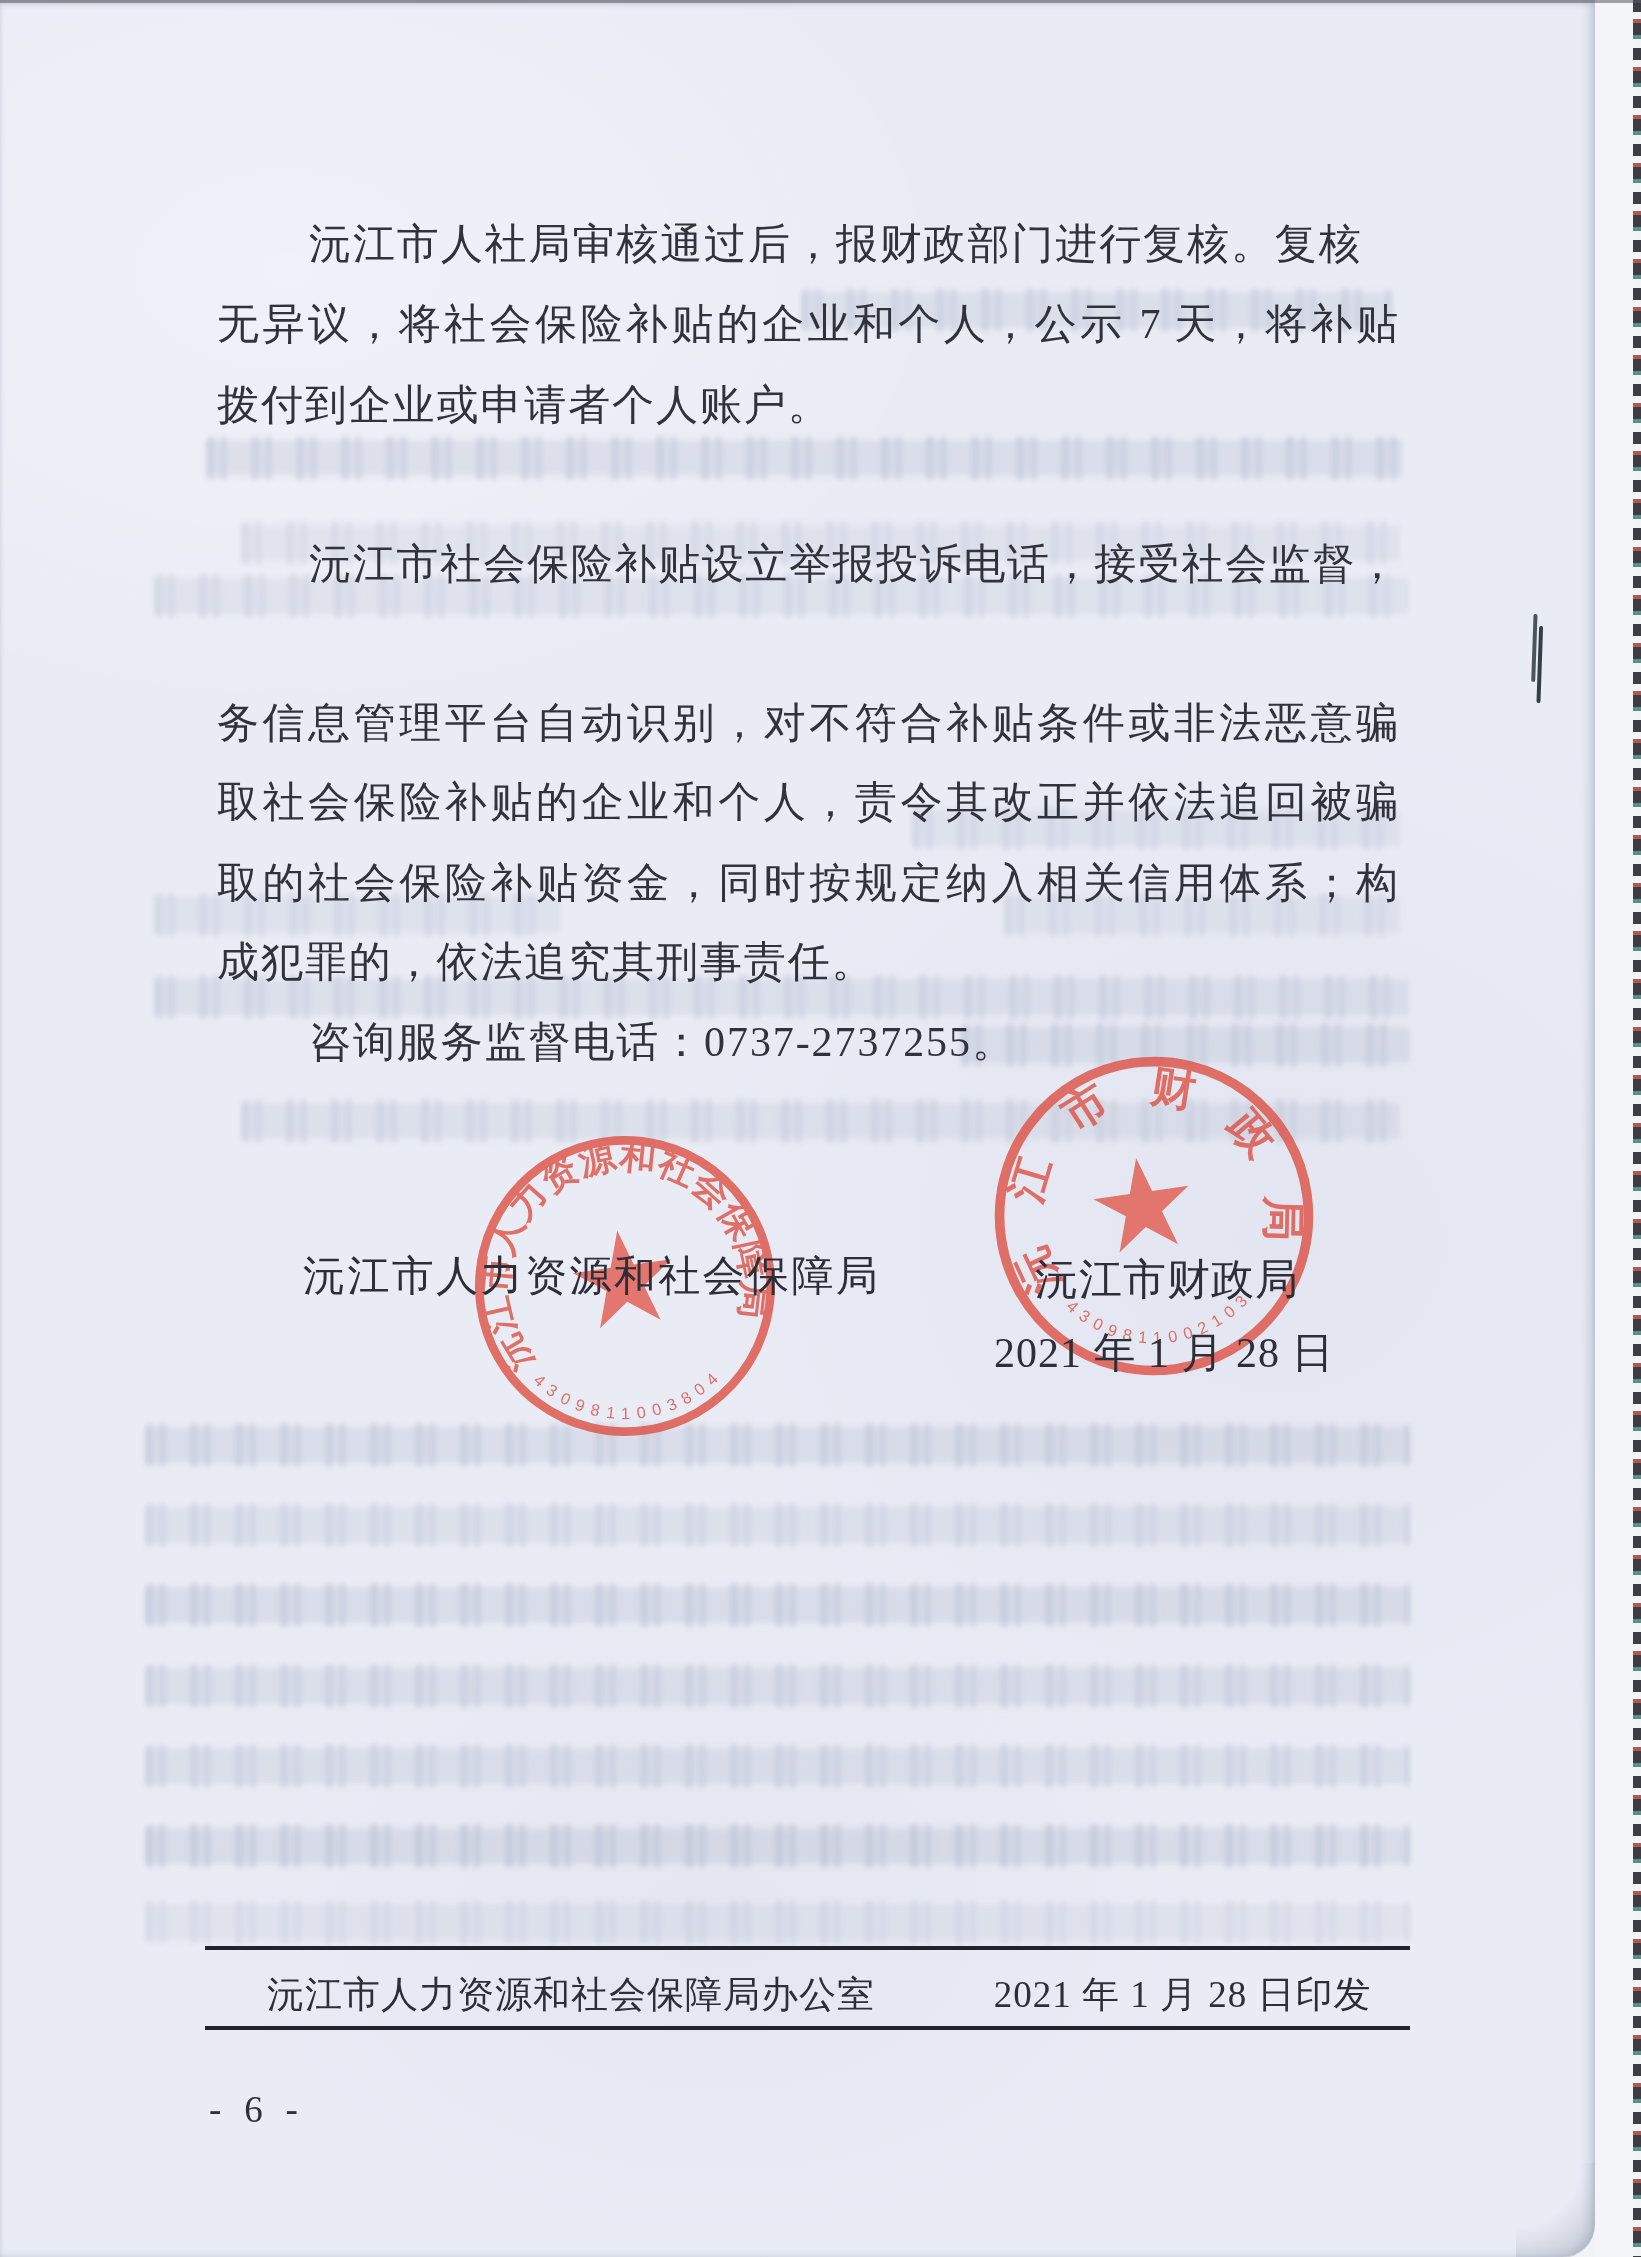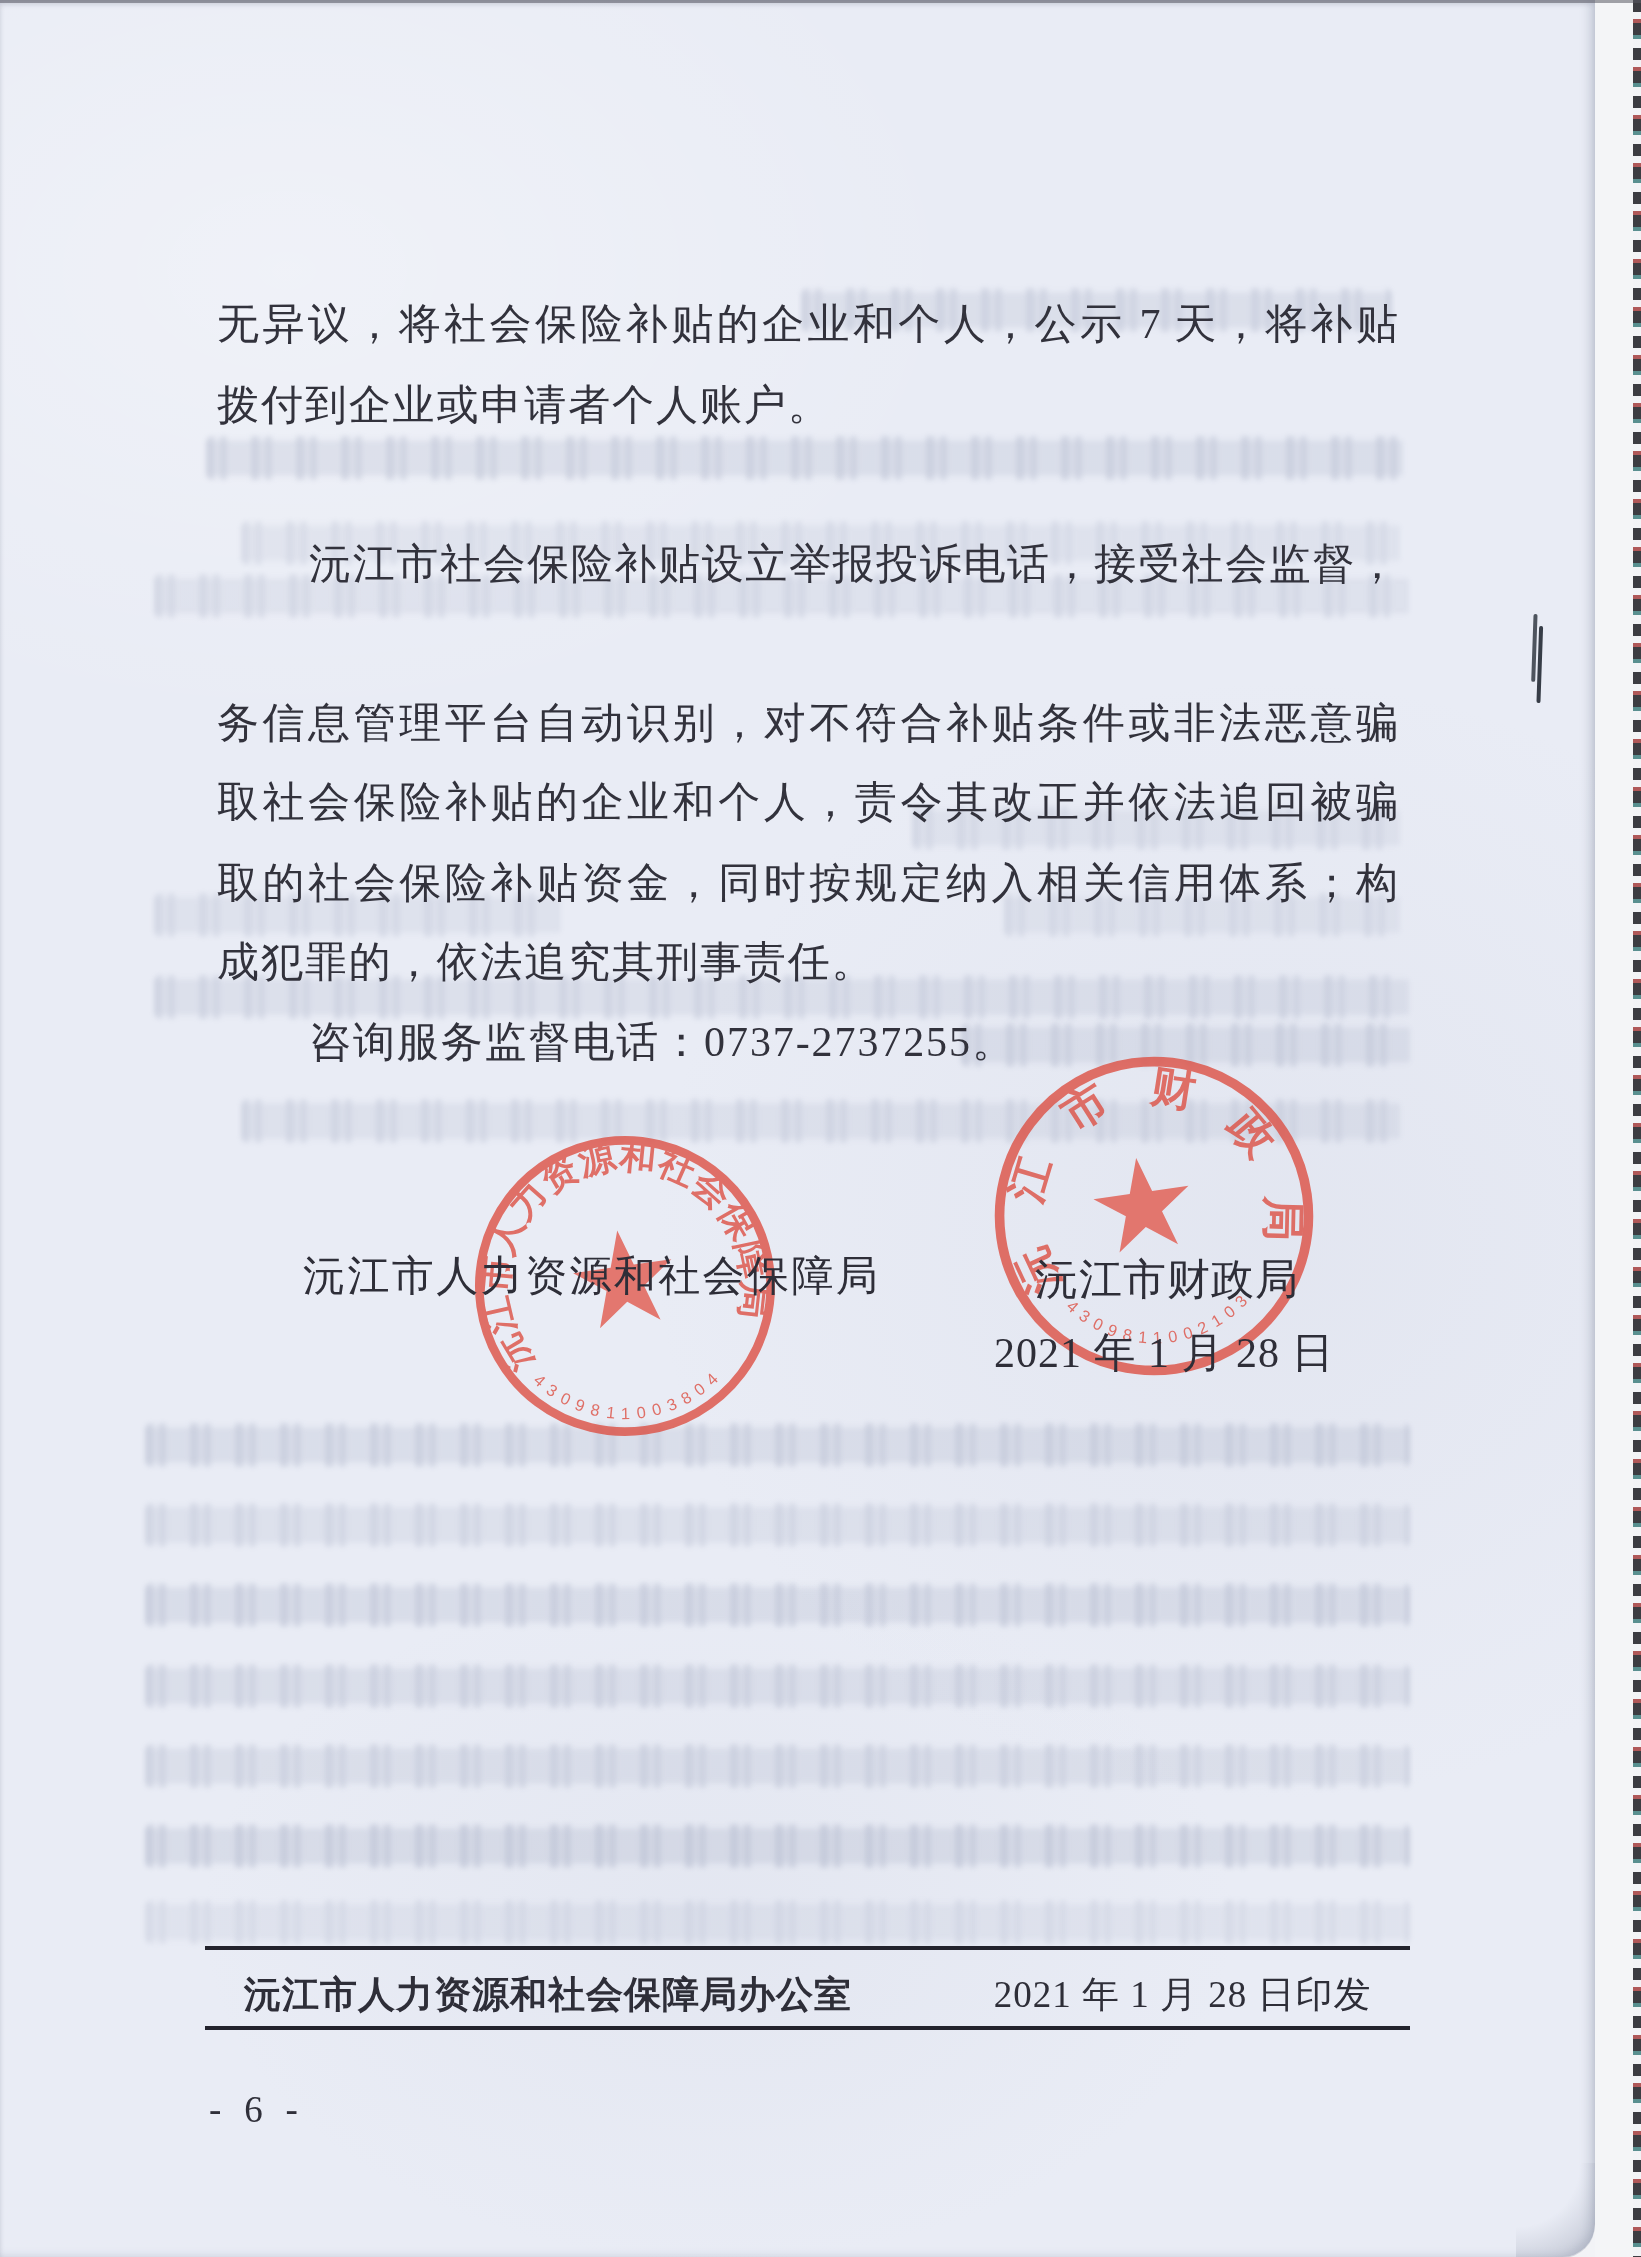--- a/index.html
+++ b/index.html
@@ -56,22 +56,22 @@
   
   .sig{position:absolute;color:#2e2e38;white-space:nowrap;}
   .sig-left{left:303px;top:1248px;font-size:42px;letter-spacing:2.4px;}
   .sig-right{left:1035px;top:1251px;font-size:43px;letter-spacing:1px;}
   .sig-date{left:994px;top:1325px;width:334px;text-align:left;font-size:42px;
             letter-spacing:1px;color:#2e2e38;position:absolute;white-space:nowrap;}
 
   
   .rule{position:absolute;left:205px;width:1205px;height:3.9px;background:#23232d;}
   .rule-top{top:1946px;} .rule-bottom{top:2026px;}
-  .footer-office{position:absolute;left:244px;top:1970px;font-size:37px;color:#2e2e38;
-                 letter-spacing:1px;white-space:nowrap;font-weight:bold;}
+  .footer-office{position:absolute;left:267px;top:1970px;font-size:37px;color:#2e2e38;
+                 letter-spacing:1px;white-space:nowrap;}
   .footer-date{position:absolute;left:966px;top:1970px;width:433px;text-align:center;
                font-size:37px;color:#2e2e38;letter-spacing:1px;white-space:nowrap;}
   .page-num{position:absolute;left:209px;top:2088px;font-size:37px;color:#30303a;
             letter-spacing:6.8px;white-space:nowrap;}
 
   
   .staple{position:absolute;left:1531px;top:614px;width:13.5px;height:89px;transform:rotate(2deg);}
   .staple::before{content:"";position:absolute;left:1px;top:0;width:3.9px;height:68px;
                   background:#4e545e;border-radius:1.9px;}
   .staple::after{content:"";position:absolute;left:6.8px;top:11.6px;width:3.9px;height:77px;
@@ -94,20 +94,21 @@
     <div class="ghost" style="left:961px;top:1023px;width:449px;opacity:.40;"></div>
     <div class="ghost" style="left:241px;top:1099px;width:1159px;opacity:.34;"></div>
     <div class="ghost" style="left:145px;top:1423px;width:1265px;opacity:.42;"></div>
     <div class="ghost" style="left:145px;top:1503px;width:1265px;opacity:.34;"></div>
     <div class="ghost" style="left:145px;top:1583px;width:1265px;opacity:.44;"></div>
     <div class="ghost" style="left:145px;top:1664px;width:1265px;opacity:.40;"></div>
     <div class="ghost" style="left:145px;top:1744px;width:1265px;opacity:.38;"></div>
     <div class="ghost" style="left:145px;top:1824px;width:1265px;opacity:.46;"></div>
     <div class="ghost" style="left:145px;top:1900px;width:1265px;opacity:.26;"></div>
 
+    <div class="ln ln0 indent">沅江市人社局审核通过后，报财政部门进行复核。复核</div>
     <div class="ln ln1 full">无异议，将社会保险补贴的企业和个人，公示 7 天，将补贴</div>
     <div class="ln ln2">拨付到企业或申请者个人账户。</div>
     <div class="ln ln4 indent-full">沅江市社会保险补贴设立举报投诉电话，接受社会监督，</div>
     <div class="ln ln6 full">务信息管理平台自动识别，对不符合补贴条件或非法恶意骗</div>
     <div class="ln ln7 full">取社会保险补贴的企业和个人，责令其改正并依法追回被骗</div>
     <div class="ln ln9">成犯罪的，依法追究其刑事责任。</div>
     <div class="ln ln8 full">取的社会保险补贴资金，同时按规定纳入相关信用体系；构</div>
     <div class="ln ln10 indent">咨询服务监督电话：0737-2737255。</div>
 
     <svg class="seal seal-left" viewBox="-170 -170 340 340">

